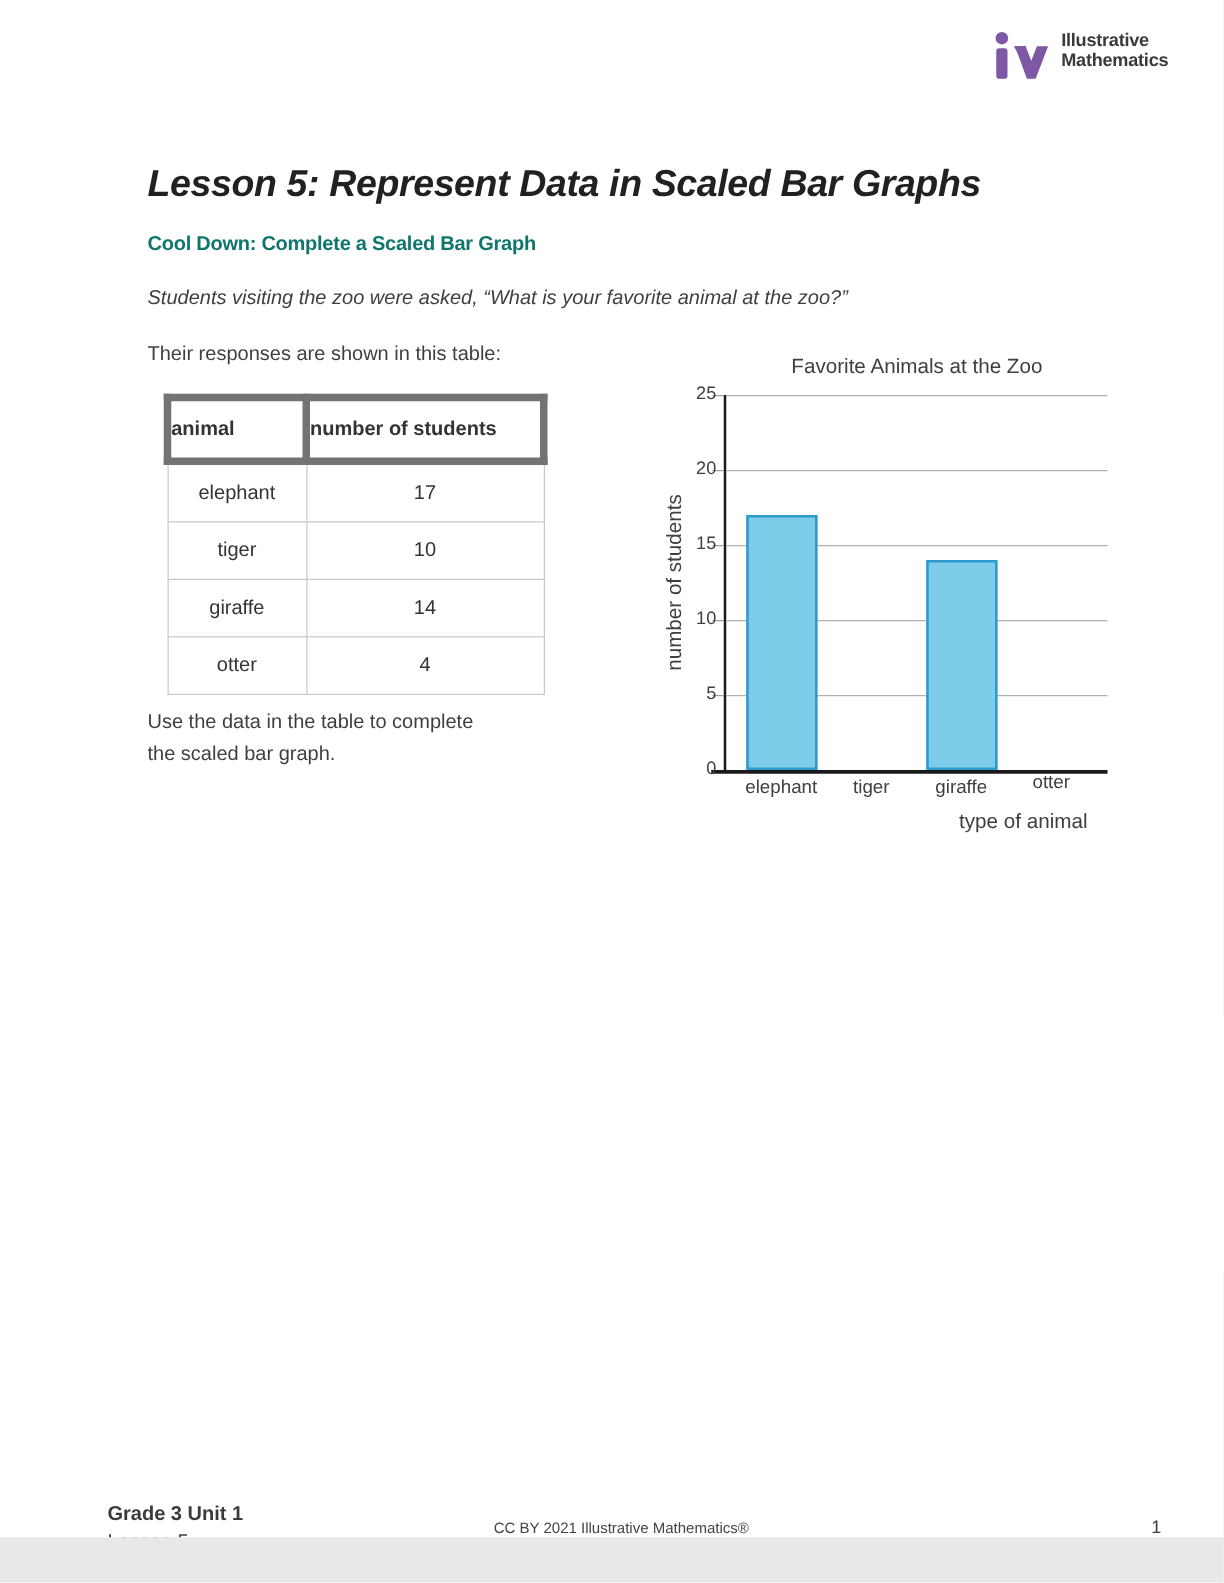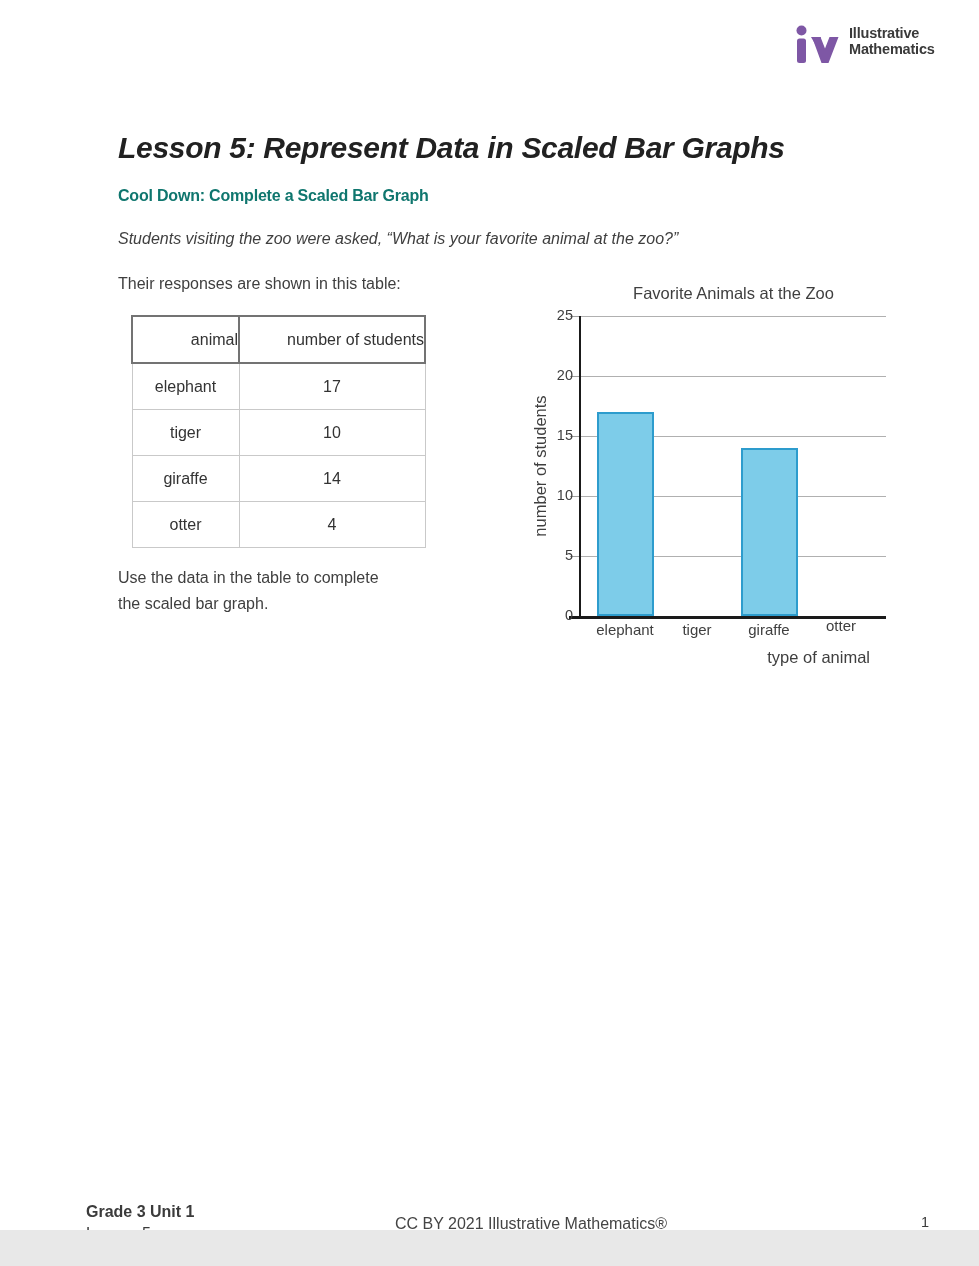--- a/index.html
+++ b/index.html
@@ -22,22 +22,22 @@
   .h1{left:118px;top:131px;font-size:30px;font-weight:bold;color:#212121;letter-spacing:-0.3px;white-space:nowrap;font-style:italic;}
   .h2{left:118px;top:187px;font-size:16px;font-weight:bold;color:#0f766e;letter-spacing:-0.2px;white-space:nowrap;}
   .para{left:118px;font-size:16px;color:#3f3f3f;white-space:nowrap;}
   .q{top:230px;font-style:italic;}
   .lead{top:275px;}
   .instr{top:565px;line-height:26px;white-space:normal;width:330px;}
 
   
   .tbl{left:131px;top:315px;border-collapse:collapse;font-size:16px;color:#333;}
   .tbl th{
-    border:2px solid #737373;font-weight:normal;
-    width:105px;height:45px;text-align:right;padding:0;
+    border:6px solid #737373;font-weight:bold;
+    width:105px;height:45px;text-align:left;padding:0;
   }
   .tbl th.col2{width:184px;}
   .tbl td{
     border:1px solid #c9c9c9;height:45px;text-align:center;padding:0;
   }
 
   
   .chart-title{left:581px;top:284px;width:305px;text-align:center;font-size:16.5px;color:#3f3f3f;}
   .plot{left:581px;top:316px;width:305px;height:300px;}
   .yaxis{position:absolute;left:-2px;top:0;width:2px;height:301px;background:#1a1a1a;}
@@ -46,21 +46,21 @@
   .tickmark{position:absolute;left:-11px;width:9px;height:1px;background:#9f9f9f;}
   .yticklabel{position:absolute;left:-50px;width:42px;text-align:right;font-size:14.5px;color:#3f3f3f;}
   .bar{position:absolute;box-sizing:border-box;border:2px solid #2d9ccd;background:#7dcce9;}
   .catlabel{position:absolute;width:86px;text-align:center;font-size:15px;color:#3f3f3f;}
   .ylab{left:540px;top:466px;transform:translate(-50%,-50%) rotate(-90deg);font-size:16.5px;color:#3f3f3f;white-space:nowrap;}
   .xlab{left:565px;top:648px;width:305px;text-align:right;font-size:16.5px;color:#3f3f3f;}
 
   
   .f-left{left:86px;top:1201px;font-size:16px;line-height:22px;color:#3b3b3b;}
   .f-course{font-weight:bold;}
-  .f-license{left:395px;top:1215px;font-size:16px;color:#444;}
+  .f-license{left:395px;top:1215px;font-size:12px;color:#444;}
   .f-page{left:905px;top:1214px;width:24px;text-align:right;font-size:14.5px;color:#3b3b3b;}
 </style>
 </head>
 <body>
 
 <div id="page">
 
   <div class="abs logo">
     <svg width="47" height="42" viewBox="0 0 47 42">
       <circle cx="6.5" cy="7.5" r="5" fill="#7E57A5"></circle>

